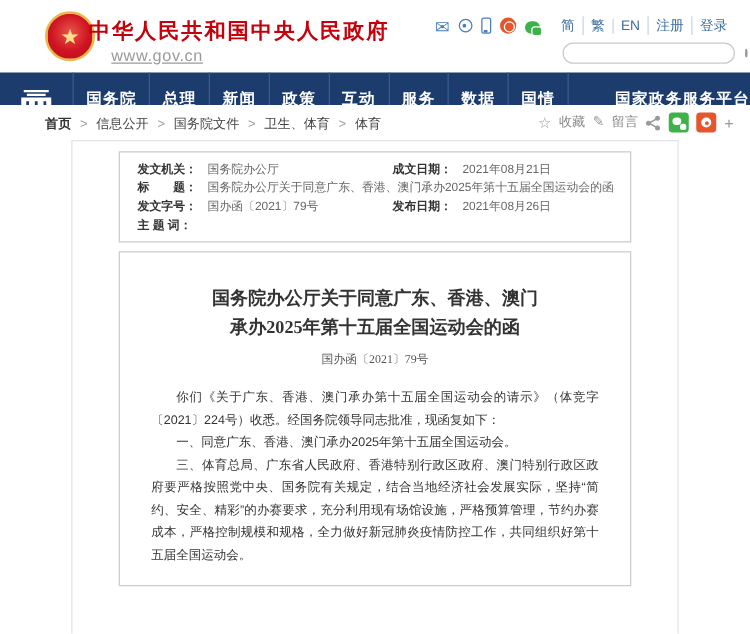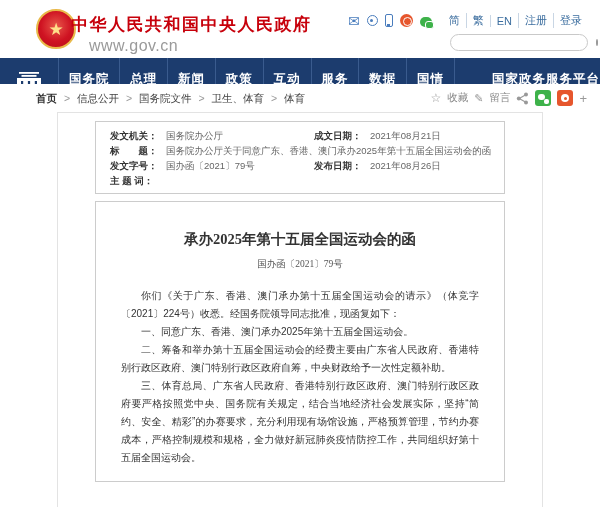--- a/index.html
+++ b/index.html
@@ -7,21 +7,21 @@
   .screen { position:relative; width:600px; height:507px; background:#fff; overflow:hidden; }
 
   
   .header { position:absolute; top:0; left:0; right:0; height:58px; background:#fff; }
   .emblem { position:absolute; left:36px; top:9px; width:40px; height:40px; border-radius:50%;
             background:radial-gradient(circle at 50% 42%, #e8564a 0%, #cf1322 55%, #b50d18 100%);
             border:2px solid #e9b949; display:flex; align-items:center; justify-content:center;
             color:#ffe08a; font-size:17px; line-height:1; }
   .site-title { position:absolute; left:71px; top:13px; color:#c7000b; font-size:17px;
                 font-weight:bold; letter-spacing:1.5px; white-space:nowrap; }
-  .site-url { position:absolute; left:89px; top:37px; color:#9a9a9a; font-size:16px; letter-spacing:.5px; }
+  .site-url { position:absolute; left:89px; top:37px; color:#9a9a9a; font-size:13px; letter-spacing:.5px;text-decoration:underline; }
 
   .top-right { position:absolute; right:12px; top:13px; display:flex; align-items:center; gap:7px; }
   .hicon { display:inline-flex; align-items:center; justify-content:center; }
   .mail-glyph { color:#4a7dbd; font-size:14px; line-height:1; }
   .circle-glyph { width:11px; height:11px; border:1.5px solid #4a7dbd; border-radius:50%; position:relative; }
   .circle-glyph::after { content:""; position:absolute; left:2.5px; top:2.5px; width:3px; height:3px;
                          background:#4a7dbd; border-radius:50%; }
   .mobile-glyph { width:8px; height:13px; border:1.5px solid #4a7dbd; border-radius:2px; position:relative; }
   .mobile-glyph::after { content:""; position:absolute; left:1px; bottom:0.5px; width:3px; height:1.5px; background:#4a7dbd; }
   .weibo-glyph { width:13px; height:13px; background:#e6562d; border-radius:50%; position:relative; }
@@ -199,26 +199,26 @@
         <span class="m-val c2v">2021年08月26日</span>
       </div>
       <div class="meta-row">
         <span class="m-label">主 题 词：</span>
         <span class="m-val wide"></span>
       </div>
     </div>
 
     <div class="doc-box">
       <div class="doc-title">
+        <div>国务院办公厅关于同意广东、香港、澳门</div>
         <div>承办2025年第十五届全国运动会的函</div>
       </div>
       <div class="doc-number">国办函〔2021〕79号</div>
 
       <div class="doc-body">
         <div class="para indent">你们《关于广东、香港、澳门承办第十五届全国运动会的请示》（体竞字〔2021〕224号）收悉。经国务院领导同志批准，现函复如下：</div>
         <div class="para indent">一、同意广东、香港、澳门承办2025年第十五届全国运动会。</div>
-        <div class="para indent">二、筹备和举办第十五届全国运动会的经费主要由广东省人民政府、香港特别行政区政府、澳门特别行政区政府自筹，中央财政给予一次性定额补助。</div>
         <div class="para indent">三、体育总局、广东省人民政府、香港特别行政区政府、澳门特别行政区政府要严格按照党中央、国务院有关规定，结合当地经济社会发展实际，坚持“简约、安全、精彩”的办赛要求，充分利用现有场馆设施，严格预算管理，节约办赛成本，严格控制规模和规格，全力做好新冠肺炎疫情防控工作，共同组织好第十五届全国运动会。</div>
       </div>
 
     </div>
   </div>
 </div>
 
 </body></html>

